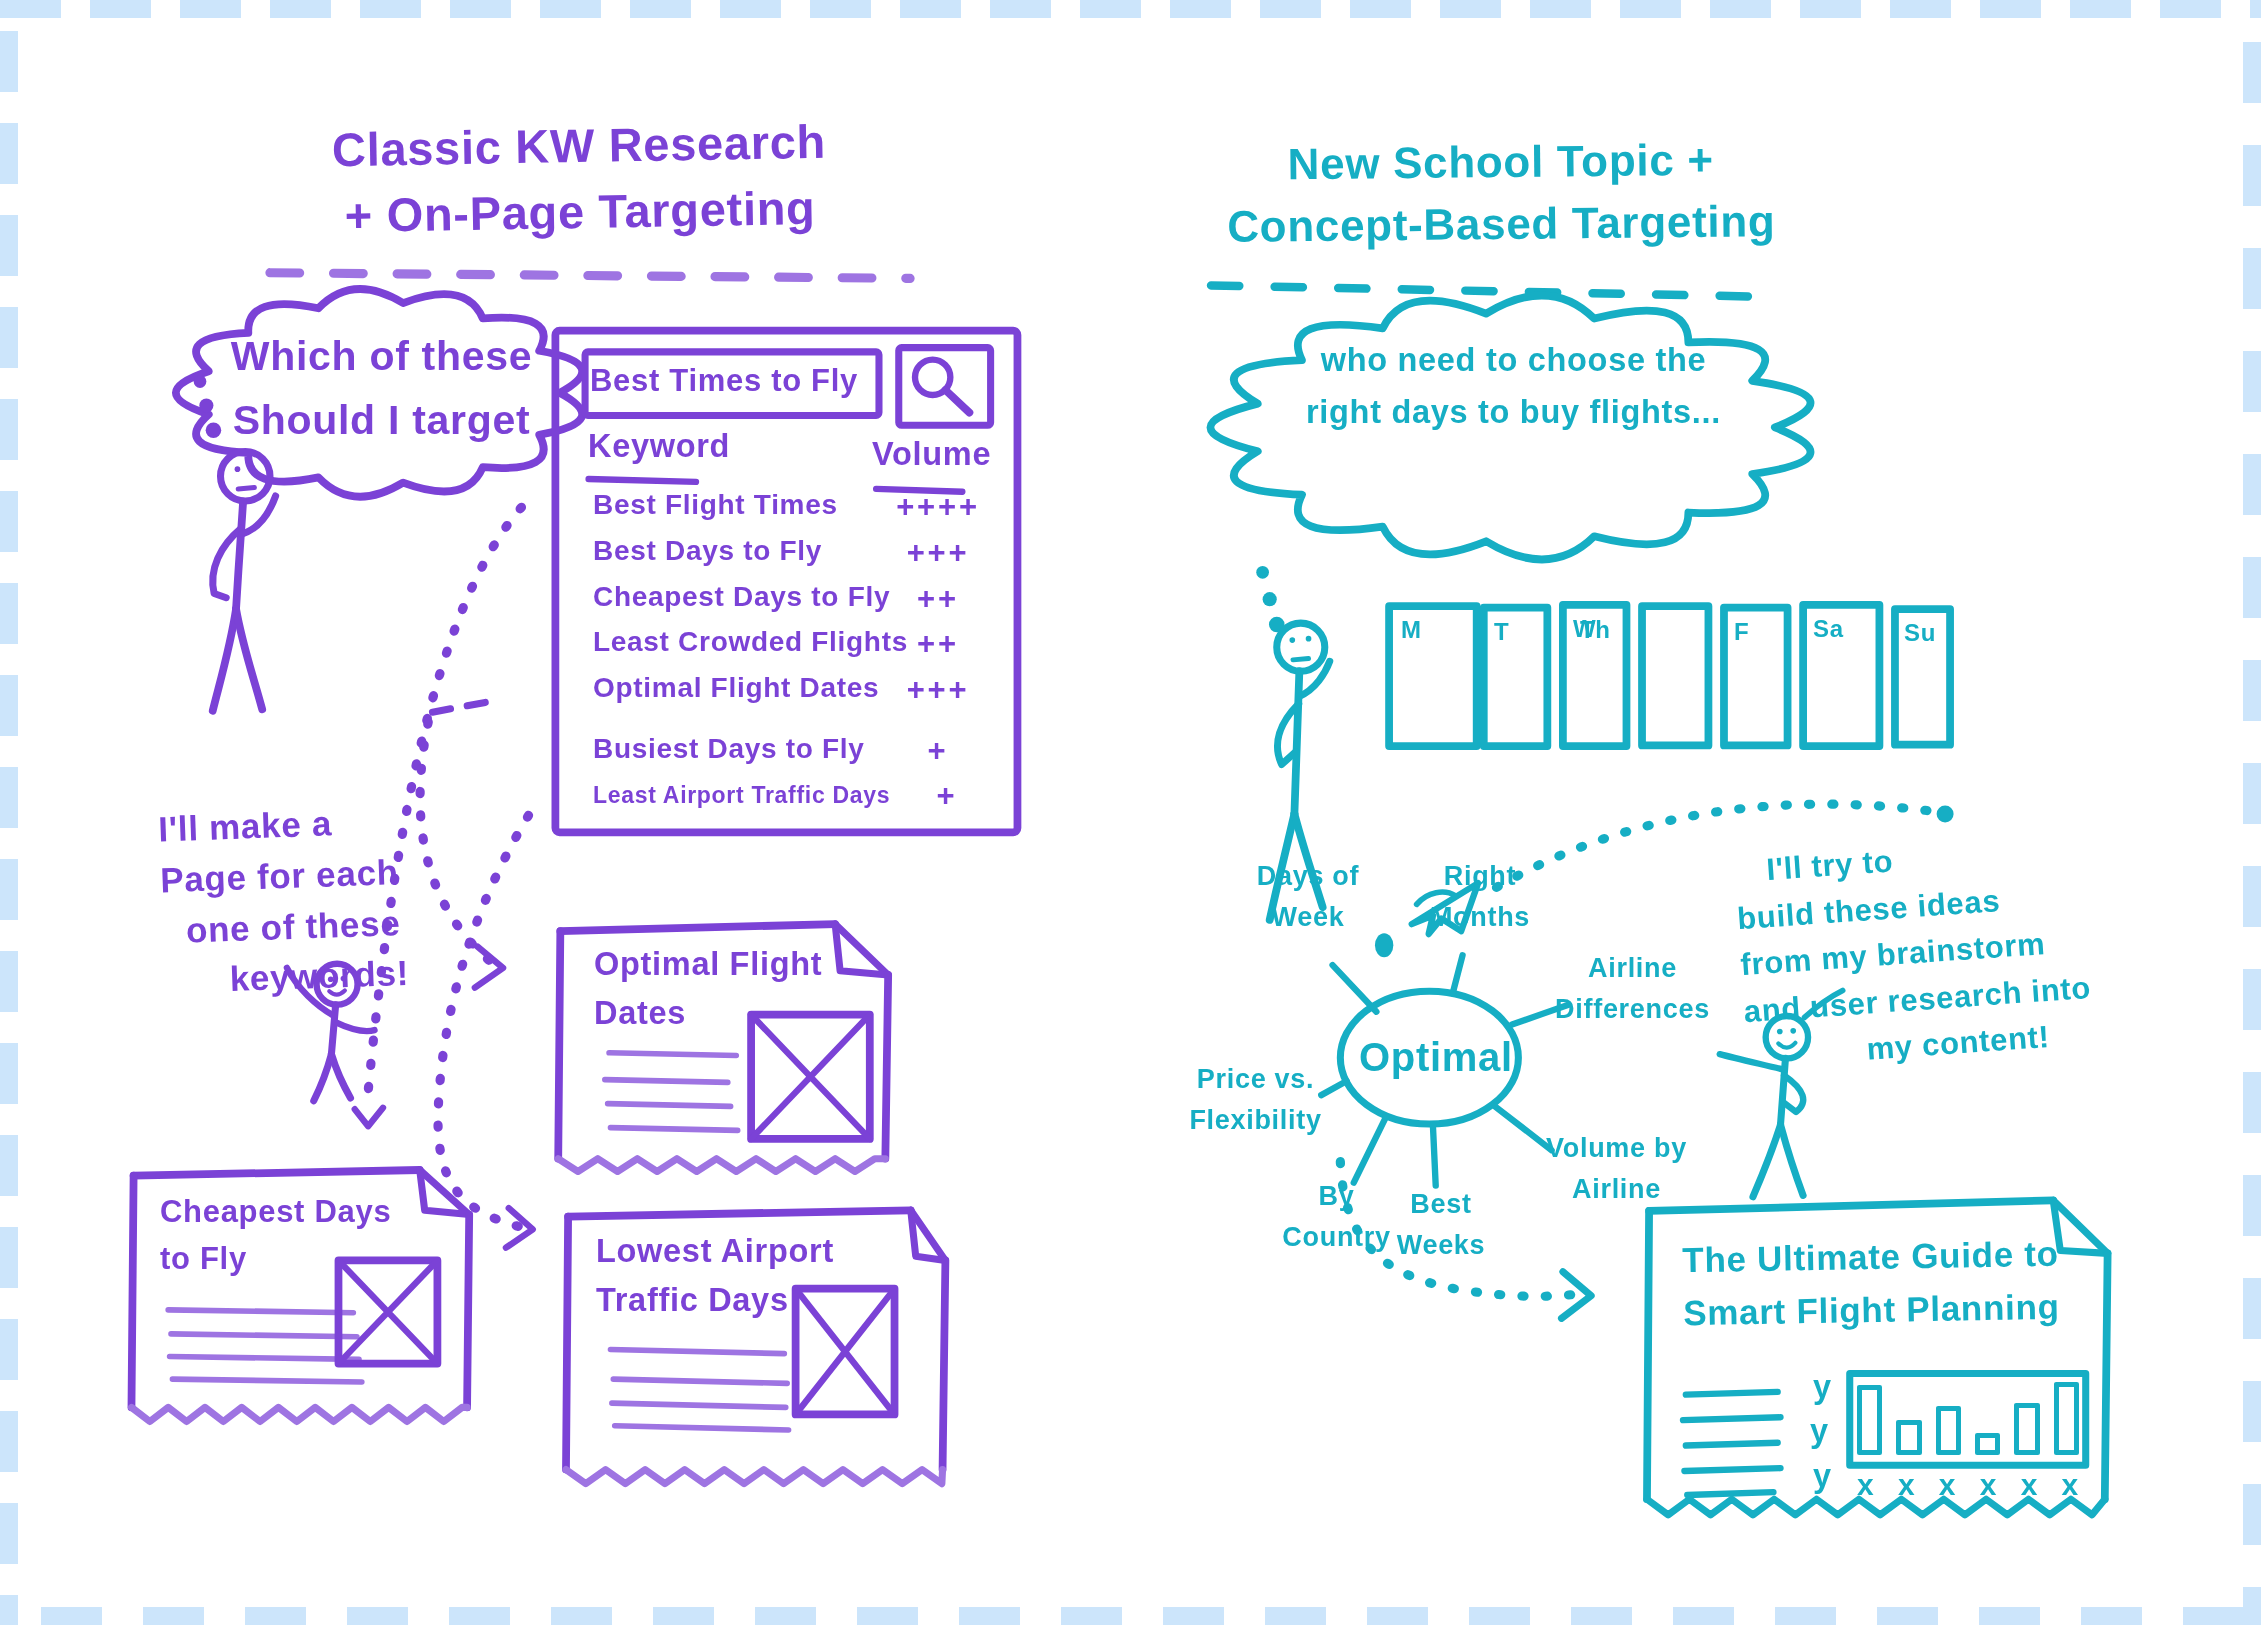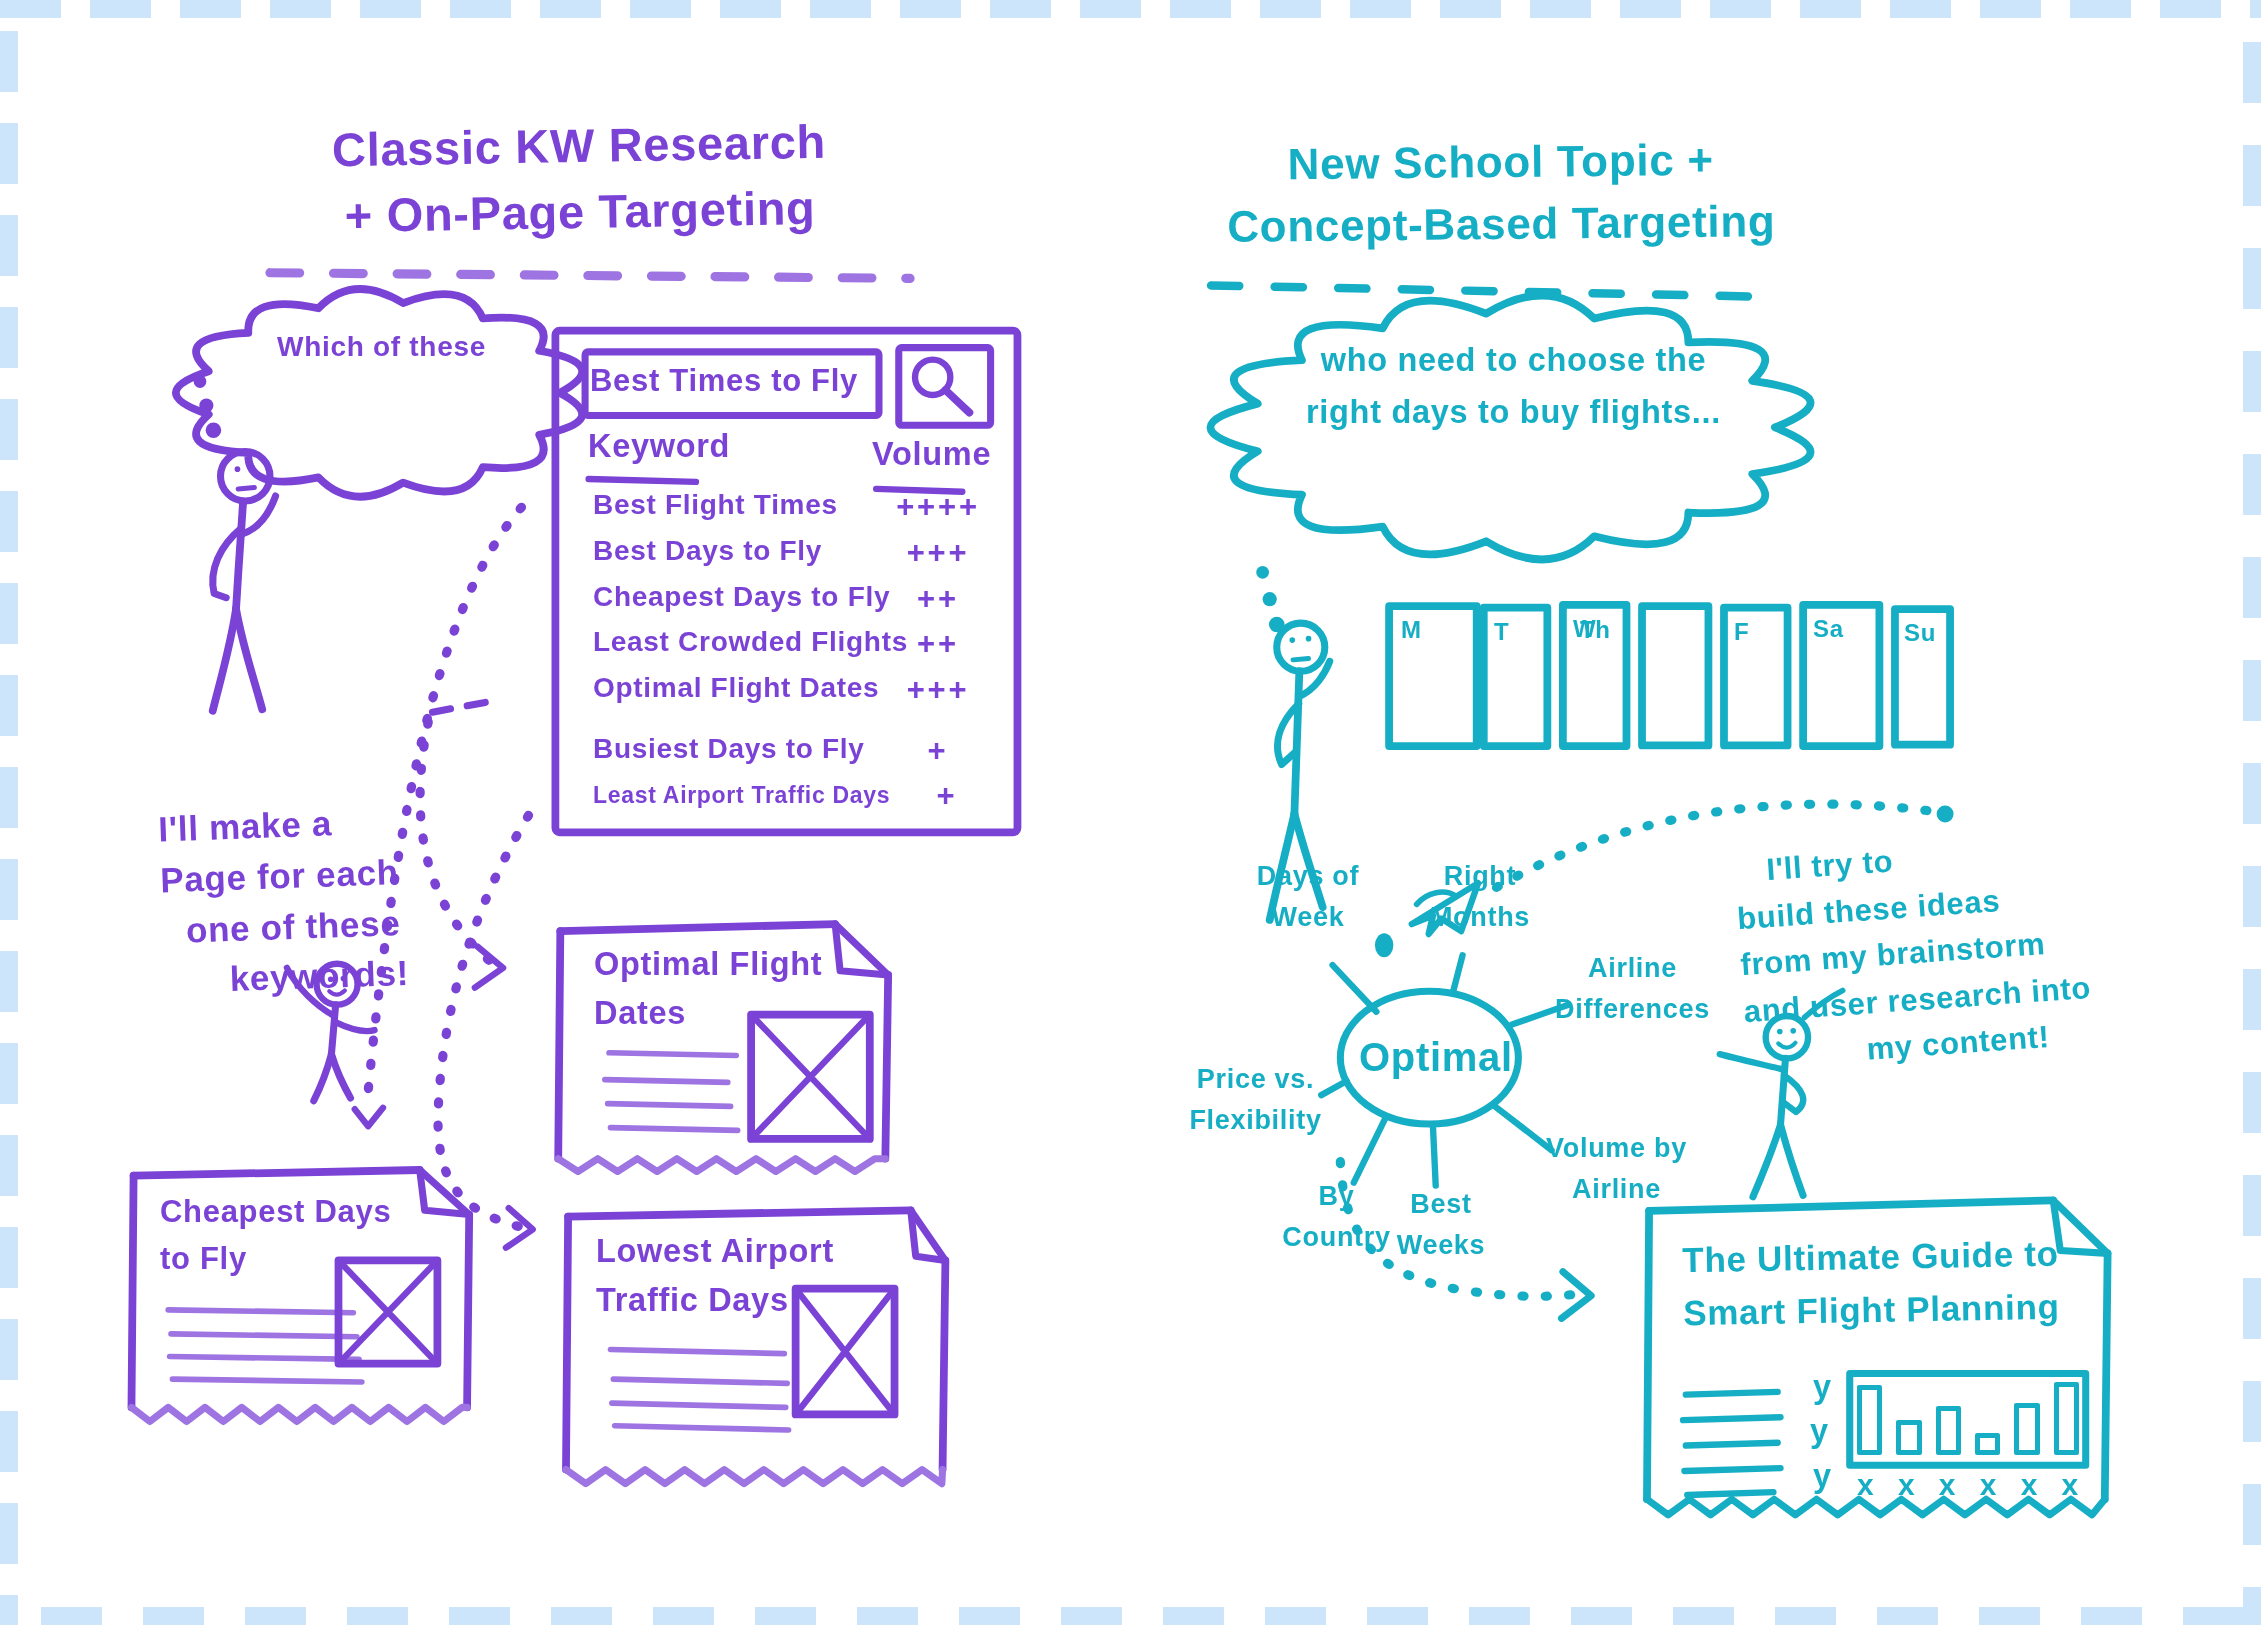--- a/index.html
+++ b/index.html
@@ -229,22 +229,23 @@
     <path class="t" d="M2388,2116 L2510,2112" stroke-width="9"></path>
     <rect class="t" x="2618" y="1944" width="334" height="130" stroke-width="10"></rect>
   </g>
 </svg>
 
 <div class="abs hand purple title" style="left:304px;top:113px;width:551px;font-size:47px;transform:rotate(-1deg)">
   <div>Classic KW Research</div>
   <div>+ On-Page Targeting</div>
 </div>
 
-<div class="abs hand purple ctr" style="left:226px;top:325px;width:311px;font-size:28px;line-height:1.55">
+<div class="abs hand purple ctr" style="left:226px;top:325px;width:311px;font-size:41px;line-height:1.55">
   <div>Which of these</div>
+  <div>Should I target</div>
 </div>
 
 <div class="abs" style="left:553px;top:329px;width:466px;height:505px">
   <div class="abs hand purple" style="left:37px;top:34px;width:269px;font-size:31px">Best Times to Fly</div>
   <div class="abs hand purple" style="left:35px;top:99px;font-size:32.5px">Keyword</div>
   <div class="abs hand purple" style="left:319px;top:107px;font-size:32.5px">Volume</div>
 
   <div class="abs" style="left:0;top:160px;width:466px">
     <span class="abs hand purple" style="left:40px;font-size:28px">Best Flight Times</span>
     <span class="abs hand purple ctr" style="left:332px;width:106px;font-size:31px;letter-spacing:2.8px">++++</span>

